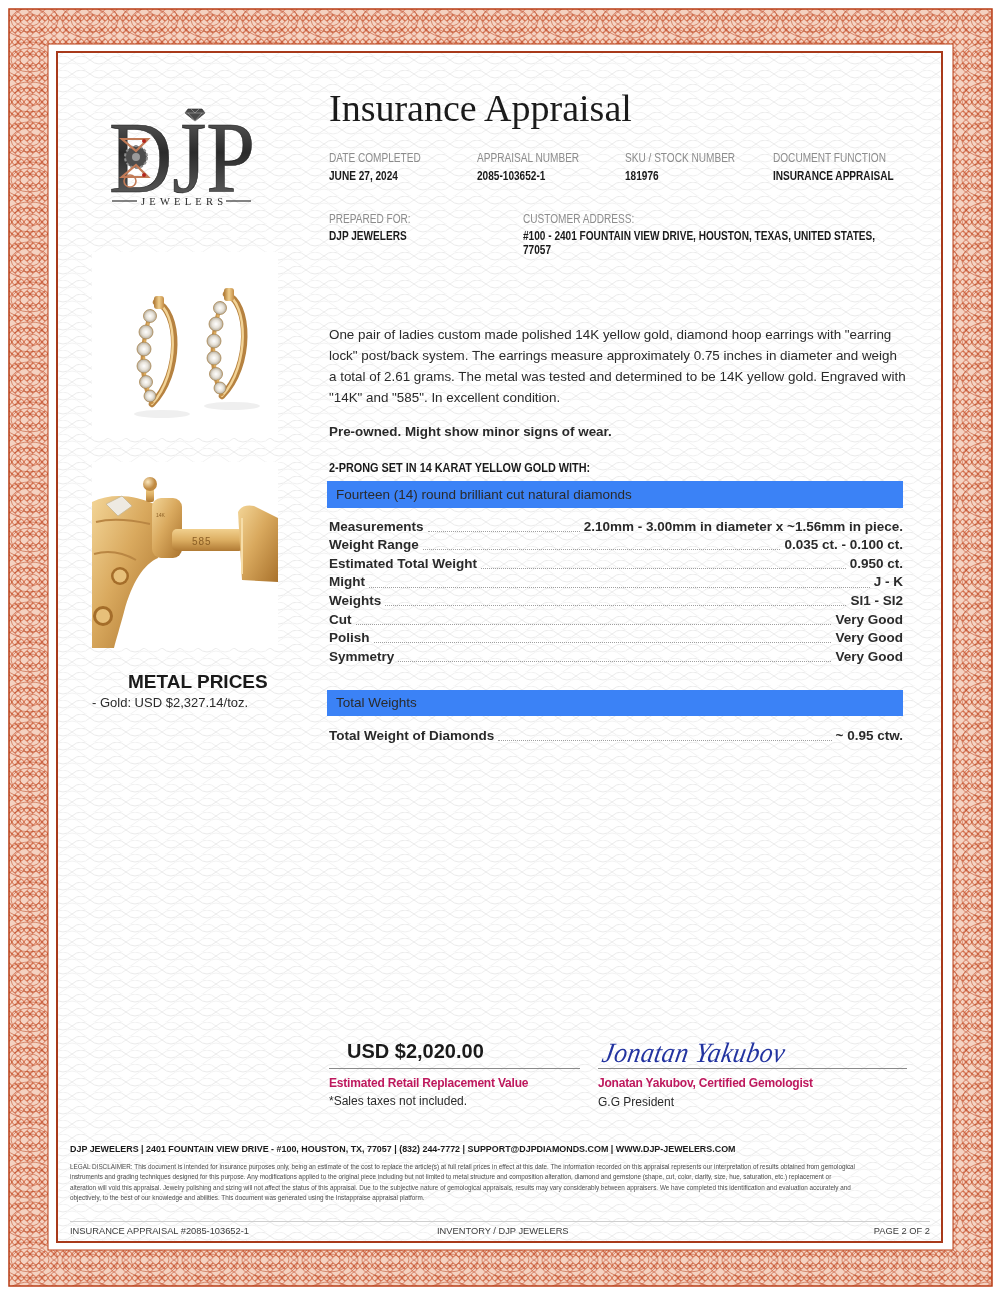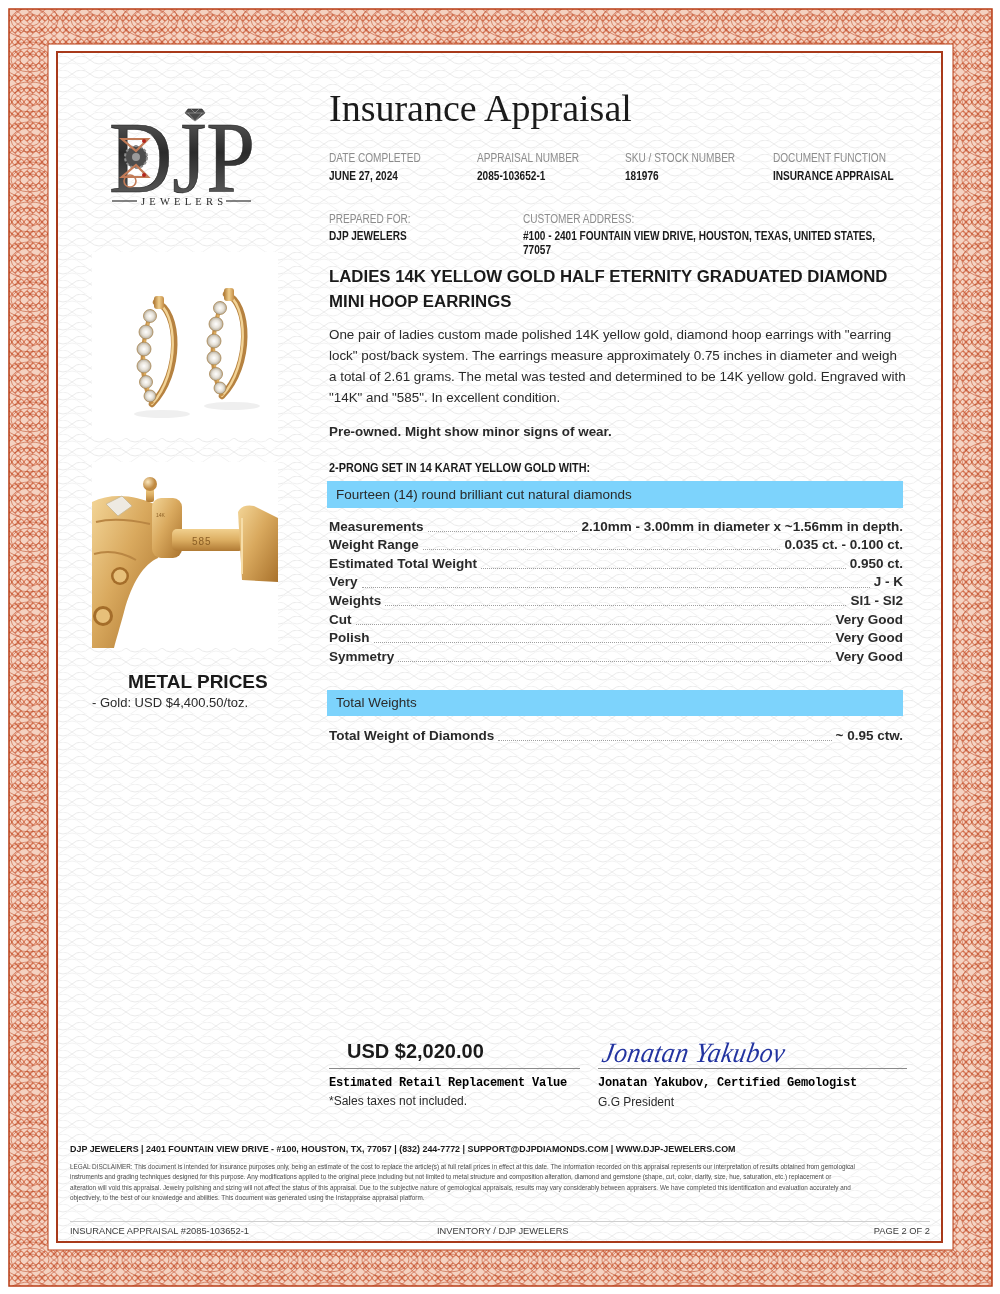--- a/index.html
+++ b/index.html
@@ -7,30 +7,30 @@
         font-family:"Liberation Sans",sans-serif;color:#1f1f1f;}
   .abs{position:absolute;}
   .bg-svg{position:absolute;left:0;top:0;}
   .cond{transform:scaleX(.84);transform-origin:0 0;white-space:nowrap;}
   .title{font-family:"Liberation Serif",serif;font-size:38px;line-height:38px;color:#1a1a1a;white-space:nowrap;}
   .meta-label{font-size:12px;line-height:14px;color:#8c8c8c;}
   .meta-value{font-size:12px;line-height:14px;font-weight:bold;color:#1a1a1a;}
   .item-title{font-size:16.8px;line-height:25px;font-weight:bold;color:#1a1a1a;width:580px;}
   .para{font-size:13.4px;line-height:21px;color:#2a2a2a;white-space:pre-line;width:600px;}
   .setting-h{font-size:12.5px;line-height:16px;font-weight:bold;color:#1a1a1a;transform:scaleX(.87);transform-origin:0 0;white-space:nowrap;}
-  .panel{background:#7dd3fc;font-size:13.5px;color:#2a2a2a;padding-left:9px;box-sizing:border-box;}
+  .panel{background:#3b82f6;font-size:13.5px;color:#2a2a2a;padding-left:9px;box-sizing:border-box;}
   .specs{width:574px;font-weight:bold;}
   .spec-row{display:flex;align-items:flex-end;height:18.6px;line-height:18.6px;font-size:13.5px;color:#2a2a2a;}
   .spec-row .lbl,.spec-row .val{white-space:nowrap;}
   .leader{flex:1;height:0;border-bottom:1px dotted #a0a0a0;margin:0 4px 4.5px 4px;}
   .metal-h{font-size:19px;line-height:16px;font-weight:bold;color:#1a1a1a;white-space:nowrap;padding-left:36px;}
   .metal-v{font-size:13px;line-height:16px;color:#2a2a2a;white-space:nowrap;}
   .amount{font-size:20px;line-height:24px;font-weight:bold;color:#1a1a1a;white-space:nowrap;margin-left:18px;}
   .sig-line{height:0;border-top:1.5px solid #8a8a8a;}
-  .val-label{font-size:12px;line-height:16px;font-weight:bold;letter-spacing:-.2px;color:#000000;white-space:nowrap;font-family:Liberation Mono, monospace;}
+  .val-label{font-size:12px;line-height:16px;font-weight:bold;letter-spacing:-.2px;color:#be185d;white-space:nowrap;}
   .val-note{font-size:12px;line-height:16px;color:#2a2a2a;white-space:nowrap;}
   .signature{font-family:"Liberation Serif",serif;font-style:italic;font-size:28px;line-height:30px;color:#2233a0;
              white-space:nowrap;transform:skewX(-10deg) scaleX(.92);transform-origin:0 100%;letter-spacing:.5px;}
   .contact{font-size:9.4px;line-height:12px;font-weight:bold;color:#1a1a1a;transform:scaleX(.95);transform-origin:0 0;white-space:nowrap;}
   .legal{font-size:7.4px;line-height:10.4px;color:#4a4a4a;transform:scaleX(.86);transform-origin:0 0;white-space:nowrap;}
   .legal div{white-space:nowrap;}
   .divider{height:0;border-top:1.5px solid #cfcfcf;}
   .foot{font-size:9.3px;line-height:12px;color:#3a3a3a;white-space:nowrap;}
   .imgbox{position:absolute;background:#ffffff;}
 </style>
@@ -171,69 +171,68 @@
       <circle cx="58" cy="22" r="7" fill="url(#goldR)"></circle>
       <text x="64" y="55" font-size="5" font-family="Liberation Sans, sans-serif" fill="#8f6226">14K</text>
       <rect x="80" y="67" width="72" height="22" rx="5" fill="url(#goldV)"></rect>
       <text x="100" y="83" font-size="10" letter-spacing="1" font-family="Liberation Sans, sans-serif" fill="#8a5e25">585</text>
       <path d="M146 50 Q150 42 162 44 L186 56 L186 120 L150 118 Z" fill="url(#goldB)"></path>
       <path d="M150 56 L150 112" stroke="#f6dda8" stroke-width="2"></path>
     </svg>
   </div>
 
   <div class="abs metal-h" style="left:92px;top:674px;">METAL PRICES</div>
-  <div class="abs metal-v" style="left:92px;top:695px;">- Gold: USD $4,400.50/toz.</div>
+  <div class="abs metal-v" style="left:92px;top:695px;">- Gold: USD $2,327.14/toz.</div>
 
   <div class="abs title" style="left:329px;top:89px;">Insurance Appraisal</div>
 
   <div class="abs cond meta-label" style="left:329px;top:151px;">DATE COMPLETED</div>
   <div class="abs cond meta-value" style="left:329px;top:169px;">JUNE 27, 2024</div>
   <div class="abs cond meta-label" style="left:477px;top:151px;">APPRAISAL NUMBER</div>
   <div class="abs cond meta-value" style="left:477px;top:169px;">2085-103652-1</div>
   <div class="abs cond meta-label" style="left:625px;top:151px;">SKU / STOCK NUMBER</div>
   <div class="abs cond meta-value" style="left:625px;top:169px;">181976</div>
   <div class="abs cond meta-label" style="left:773px;top:151px;">DOCUMENT FUNCTION</div>
   <div class="abs cond meta-value" style="left:773px;top:169px;">INSURANCE APPRAISAL</div>
 
   <div class="abs cond meta-label" style="left:329px;top:212px;">PREPARED FOR:</div>
   <div class="abs cond meta-value" style="left:329px;top:229px;">DJP JEWELERS</div>
   <div class="abs cond meta-label" style="left:523px;top:212px;">CUSTOMER ADDRESS:</div>
   <div class="abs meta-value" style="left:523px;top:229px;width:440px;transform:scaleX(.84);transform-origin:0 0;">#100 - 2401 FOUNTAIN VIEW DRIVE, HOUSTON, TEXAS, UNITED STATES, 77057</div>
 
-  <div class="abs item-title" style="left:329px;top:263.5px;">LADIES 14K YELLOW GOLD HALF ETERNITY GRADUATED DIAMOND MINI HOOP EARRINGS</div>
   <div class="abs para" style="left:329px;top:323.5px;">One pair of ladies custom made polished 14K yellow gold, diamond hoop earrings with "earring
 lock" post/back system. The earrings measure approximately 0.75 inches in diameter and weigh
 a total of 2.61 grams. The metal was tested and determined to be 14K yellow gold. Engraved with
 "14K" and "585". In excellent condition.</div>
   <div class="abs para" style="left:329px;top:420.5px;font-weight:bold;">Pre-owned. Might show minor signs of wear.</div>
 
   <div class="abs setting-h" style="left:329px;top:460px;">2-PRONG SET IN 14 KARAT YELLOW GOLD WITH:</div>
 
   <div class="abs panel" style="left:327px;top:481px;width:576px;height:27px;line-height:27px;">
     <span>Fourteen (14) round brilliant cut natural diamonds</span>
   </div>
 
   <div class="abs specs" style="left:329px;top:517.7px;">
     <div class="spec-row">
       <span class="lbl">Measurements</span>
       <span class="leader"></span>
-      <span class="val">2.10mm - 3.00mm in diameter x ~1.56mm in depth.</span>
+      <span class="val">2.10mm - 3.00mm in diameter x ~1.56mm in piece.</span>
     </div>
     <div class="spec-row">
       <span class="lbl">Weight Range</span>
       <span class="leader"></span>
       <span class="val">0.035 ct. - 0.100 ct.</span>
     </div>
     <div class="spec-row">
       <span class="lbl">Estimated Total Weight</span>
       <span class="leader"></span>
       <span class="val">0.950 ct.</span>
     </div>
     <div class="spec-row">
-      <span class="lbl">Very</span>
+      <span class="lbl">Might</span>
       <span class="leader"></span>
       <span class="val">J - K</span>
     </div>
     <div class="spec-row">
       <span class="lbl">Weights</span>
       <span class="leader"></span>
       <span class="val">SI1 - SI2</span>
     </div>
     <div class="spec-row">
       <span class="lbl">Cut</span>

